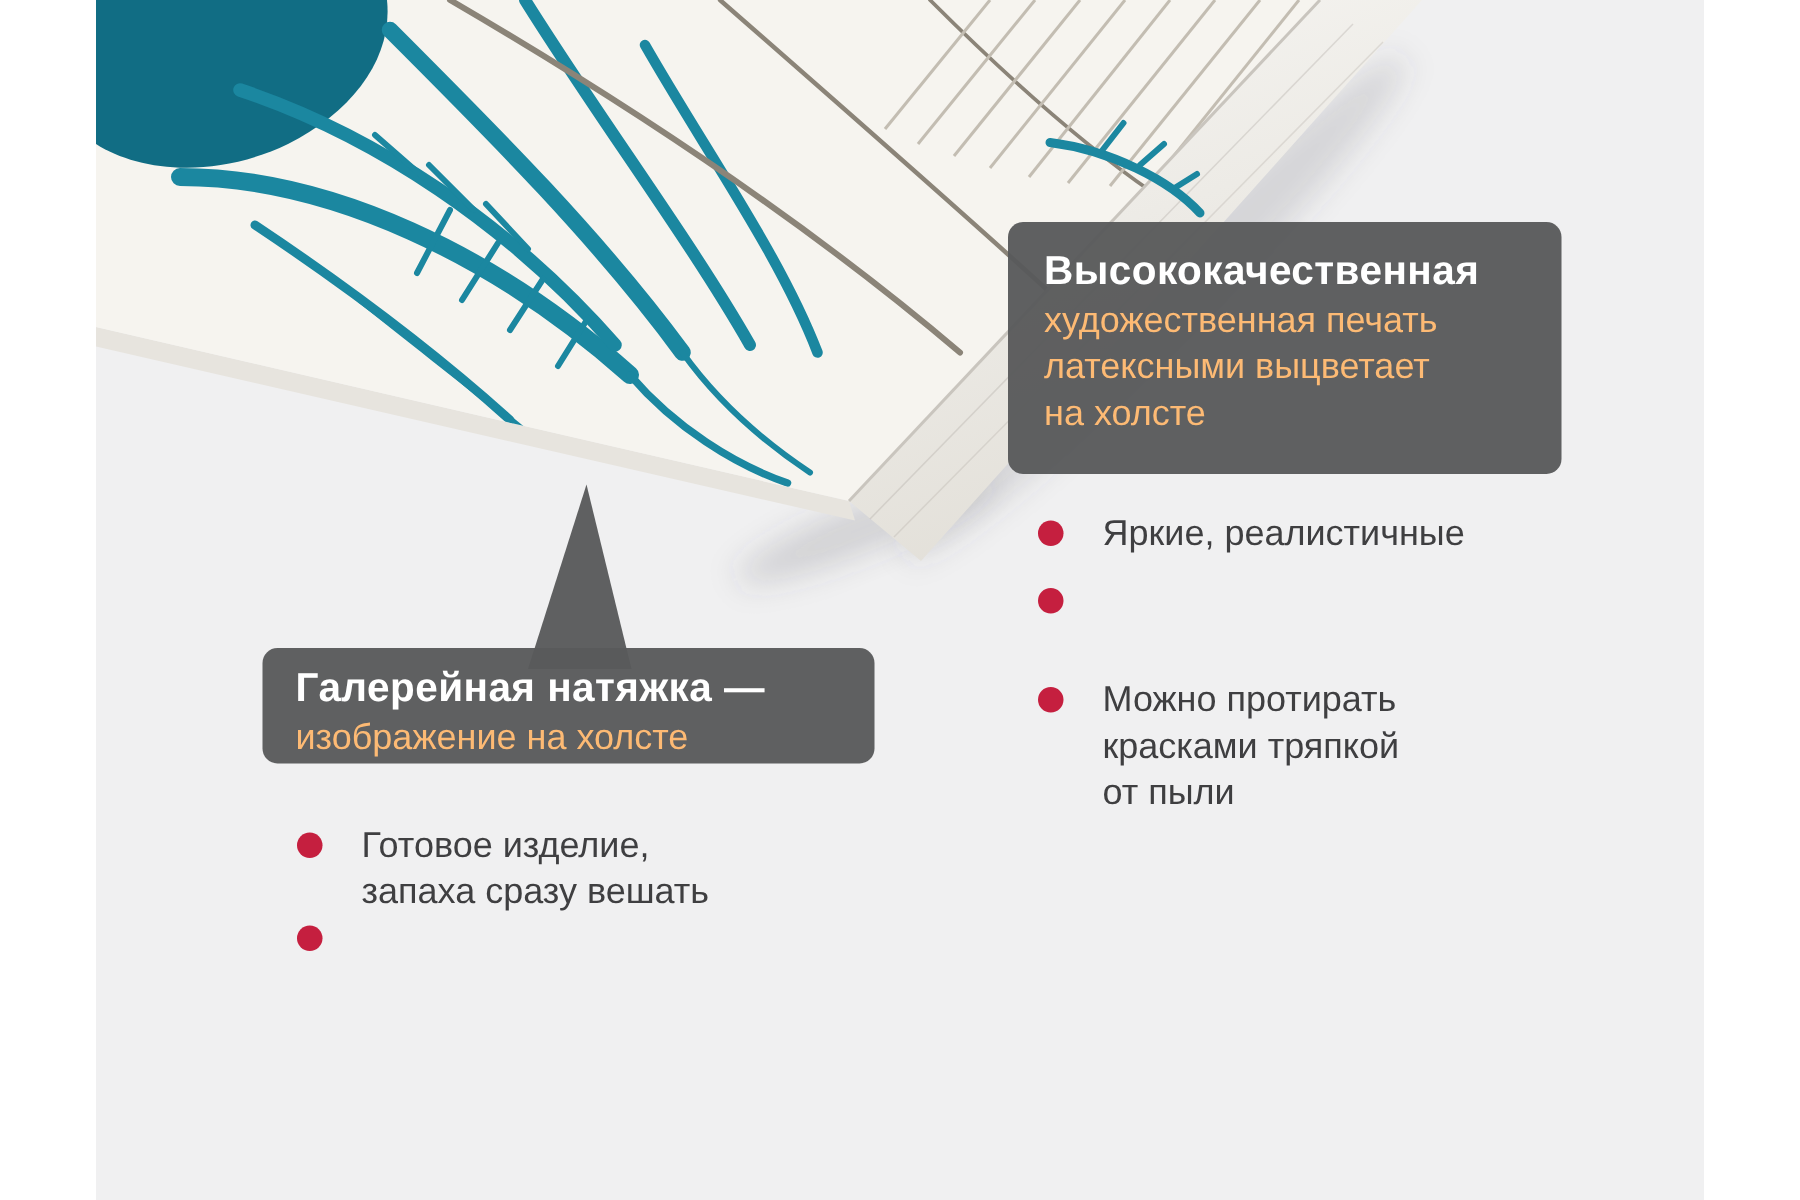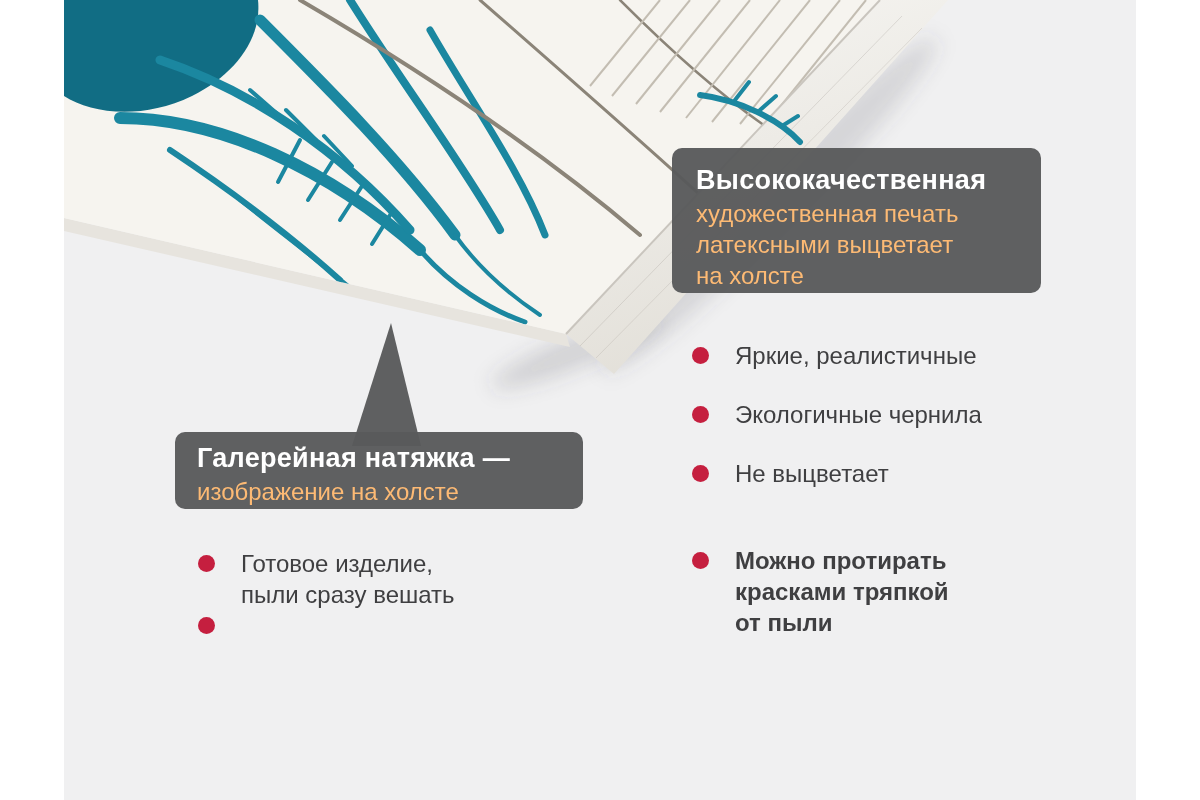--- a/index.html
+++ b/index.html
@@ -10,28 +10,28 @@
   }
   .panel{position:absolute;left:64px;top:0;width:1072px;height:800px;background:#f0f0f1;}
   svg.scene{position:absolute;left:0;top:0;width:1200px;height:800px;}
 
   .callout{
     position:absolute;background:rgba(88,89,91,0.96);color:#ffffff;
     border-radius:10px;box-sizing:border-box;
   }
   .callout .title{font-weight:700;font-size:27px;line-height:36px;letter-spacing:.3px;display:block;}
   .callout .line{font-size:24px;line-height:31px;font-weight:400;display:block;color:#fdba74;}
-  #callout-print{left:672px;top:148px;width:369px;height:145px;padding:14px 20px 0 24px;}
+  #callout-print{left:672px;top:148px;width:369px;height:168px;padding:14px 20px 0 24px;}
   #callout-stretch{left:175px;top:432px;width:408px;height:77px;padding:8px 20px 0 22px;}
 
   .bullet-col{position:absolute;display:flex;flex-direction:column;}
   #features-left{left:198px;top:548px;}
-  #features-right{left:692px;top:340px;gap:28px;}
+  #features-right{left:692px;top:340px;gap:14px;}
   .bullet-row{display:flex;align-items:flex-start;}
-  .bullet-row.spaced{margin-top:28px;font-weight:bold;}
+  .bullet-row.spaced{margin-top:28px;}
   .dot{width:17px;height:17px;border-radius:50%;background:#c51f3f;flex:none;margin-top:7px;}
   .btext{margin-left:26px;font-size:24px;line-height:31px;color:#3f3f41;}
   .btext span{display:block;}
 </style>
 </head>
 <body>
 
 <div class="panel"></div>
 
 <svg class="scene" viewBox="0 0 1200 800" aria-hidden="true">
@@ -114,45 +114,38 @@
 <div class="callout" id="callout-stretch">
   <span class="title">Галерейная натяжка —</span>
   <span class="line">изображение на холсте</span>
 </div>
 
 <div class="bullet-col" id="features-left">
   <div class="bullet-row">
     <span class="dot"></span>
     <div class="btext">
       <span>Готовое изделие,</span>
-      <span>пыли сразу вешать</span>
+      <span>запаха сразу вешать</span>
     </div>
   </div>
   <div class="bullet-row">
     <span class="dot"></span>
   </div>
 </div>
 
 <div class="bullet-col" id="features-right">
   <div class="bullet-row">
     <span class="dot"></span>
     <div class="btext">
       <span>Яркие, реалистичные</span>
     </div>
   </div>
   <div class="bullet-row">
     <span class="dot"></span>
     <div class="btext">
-      <span>Экологичные чернила</span>
-    </div>
-  </div>
-  <div class="bullet-row">
-    <span class="dot"></span>
-    <div class="btext">
-      <span>Не выцветает</span>
     </div>
   </div>
   <div class="bullet-row spaced">
     <span class="dot"></span>
     <div class="btext">
       <span>Можно протирать</span>
       <span>красками тряпкой</span>
       <span>от пыли</span>
     </div>
   </div>

